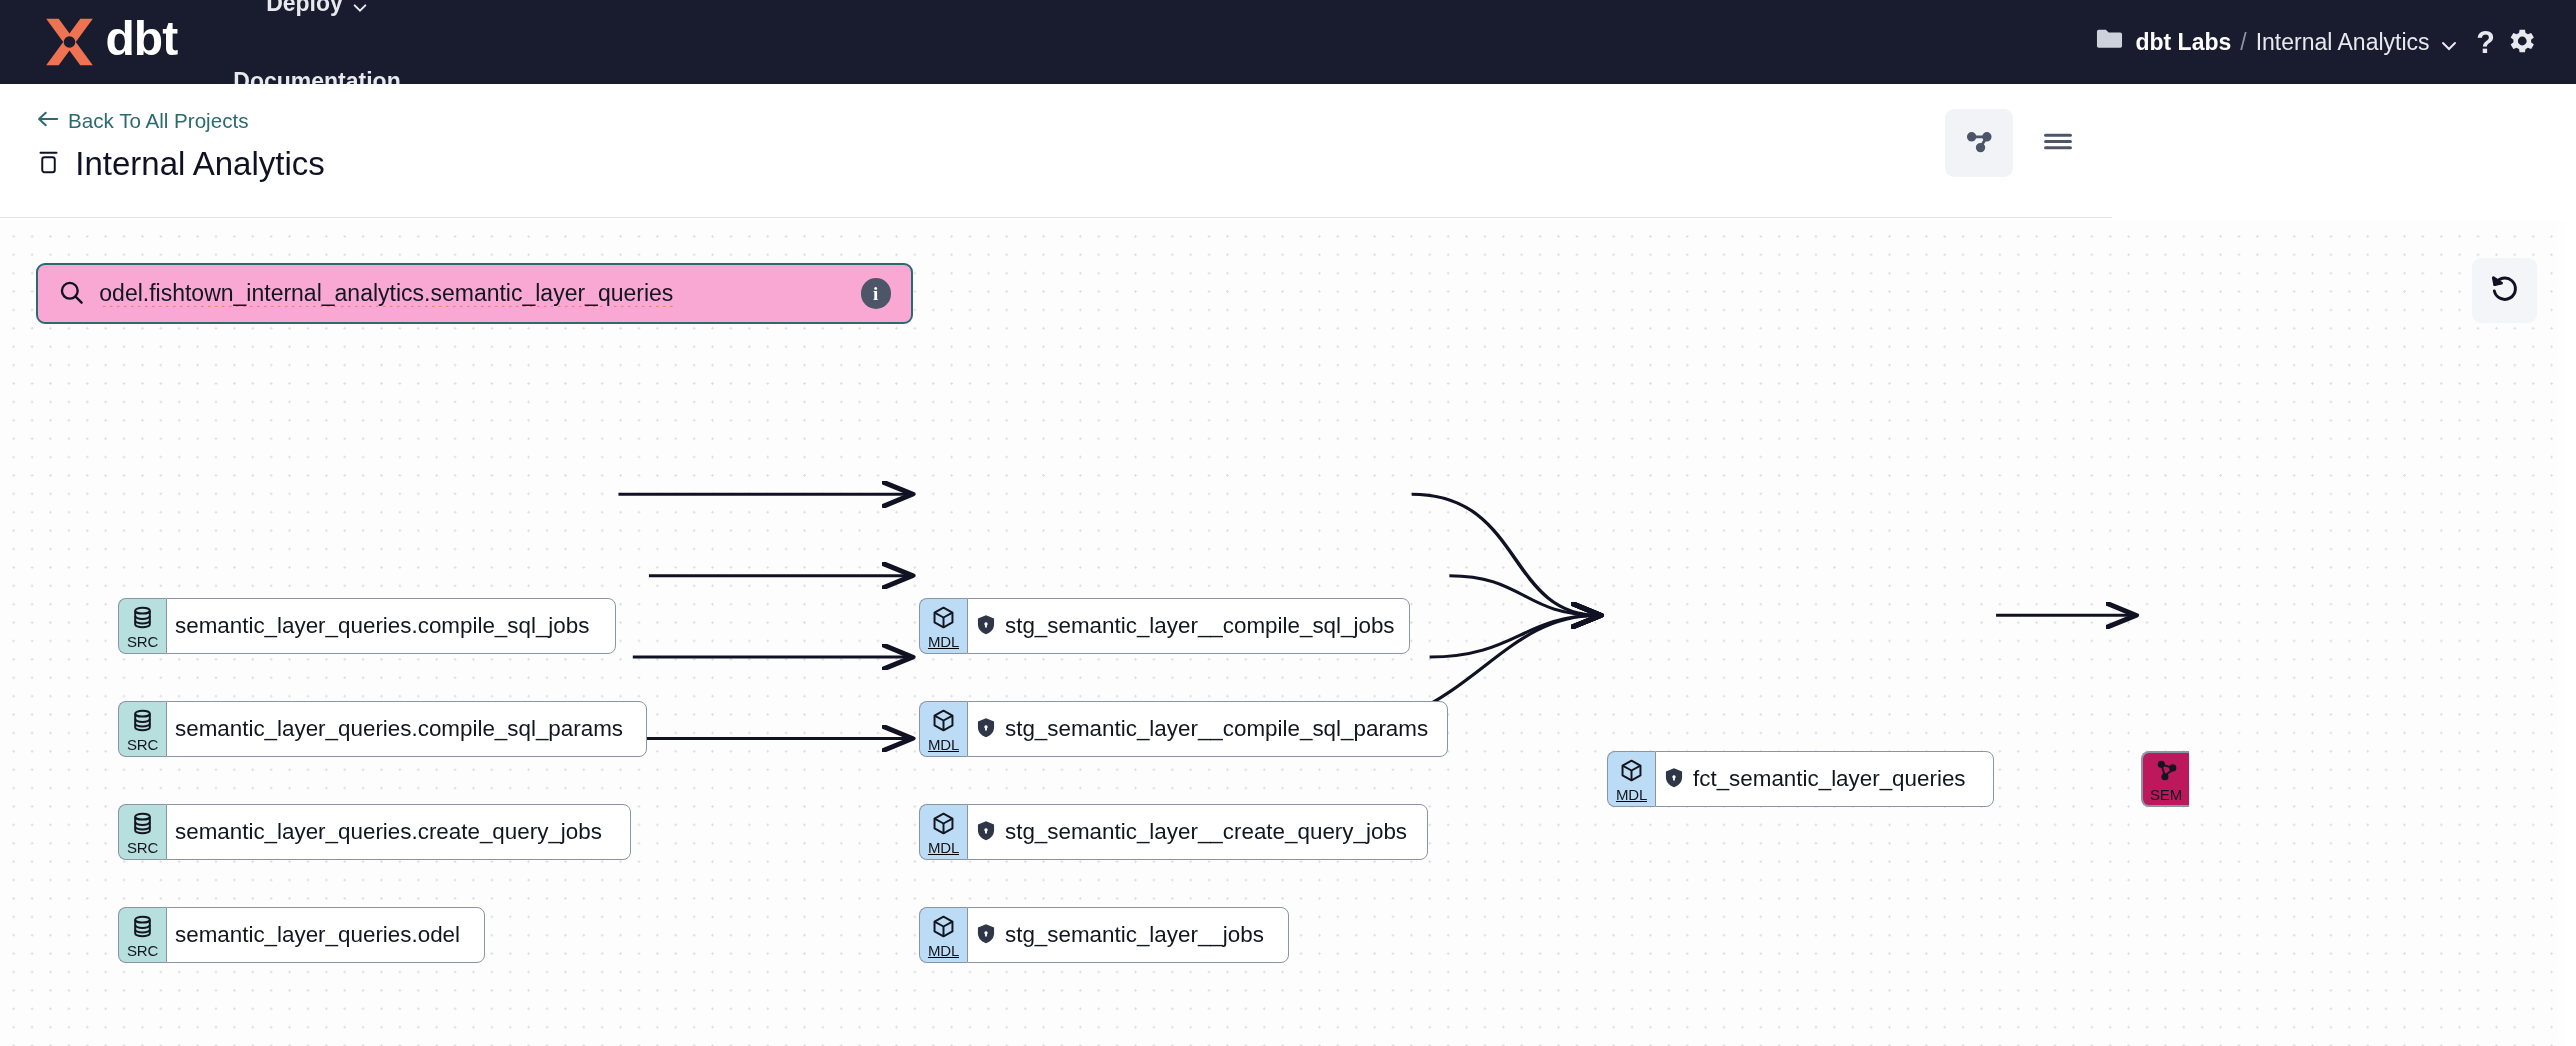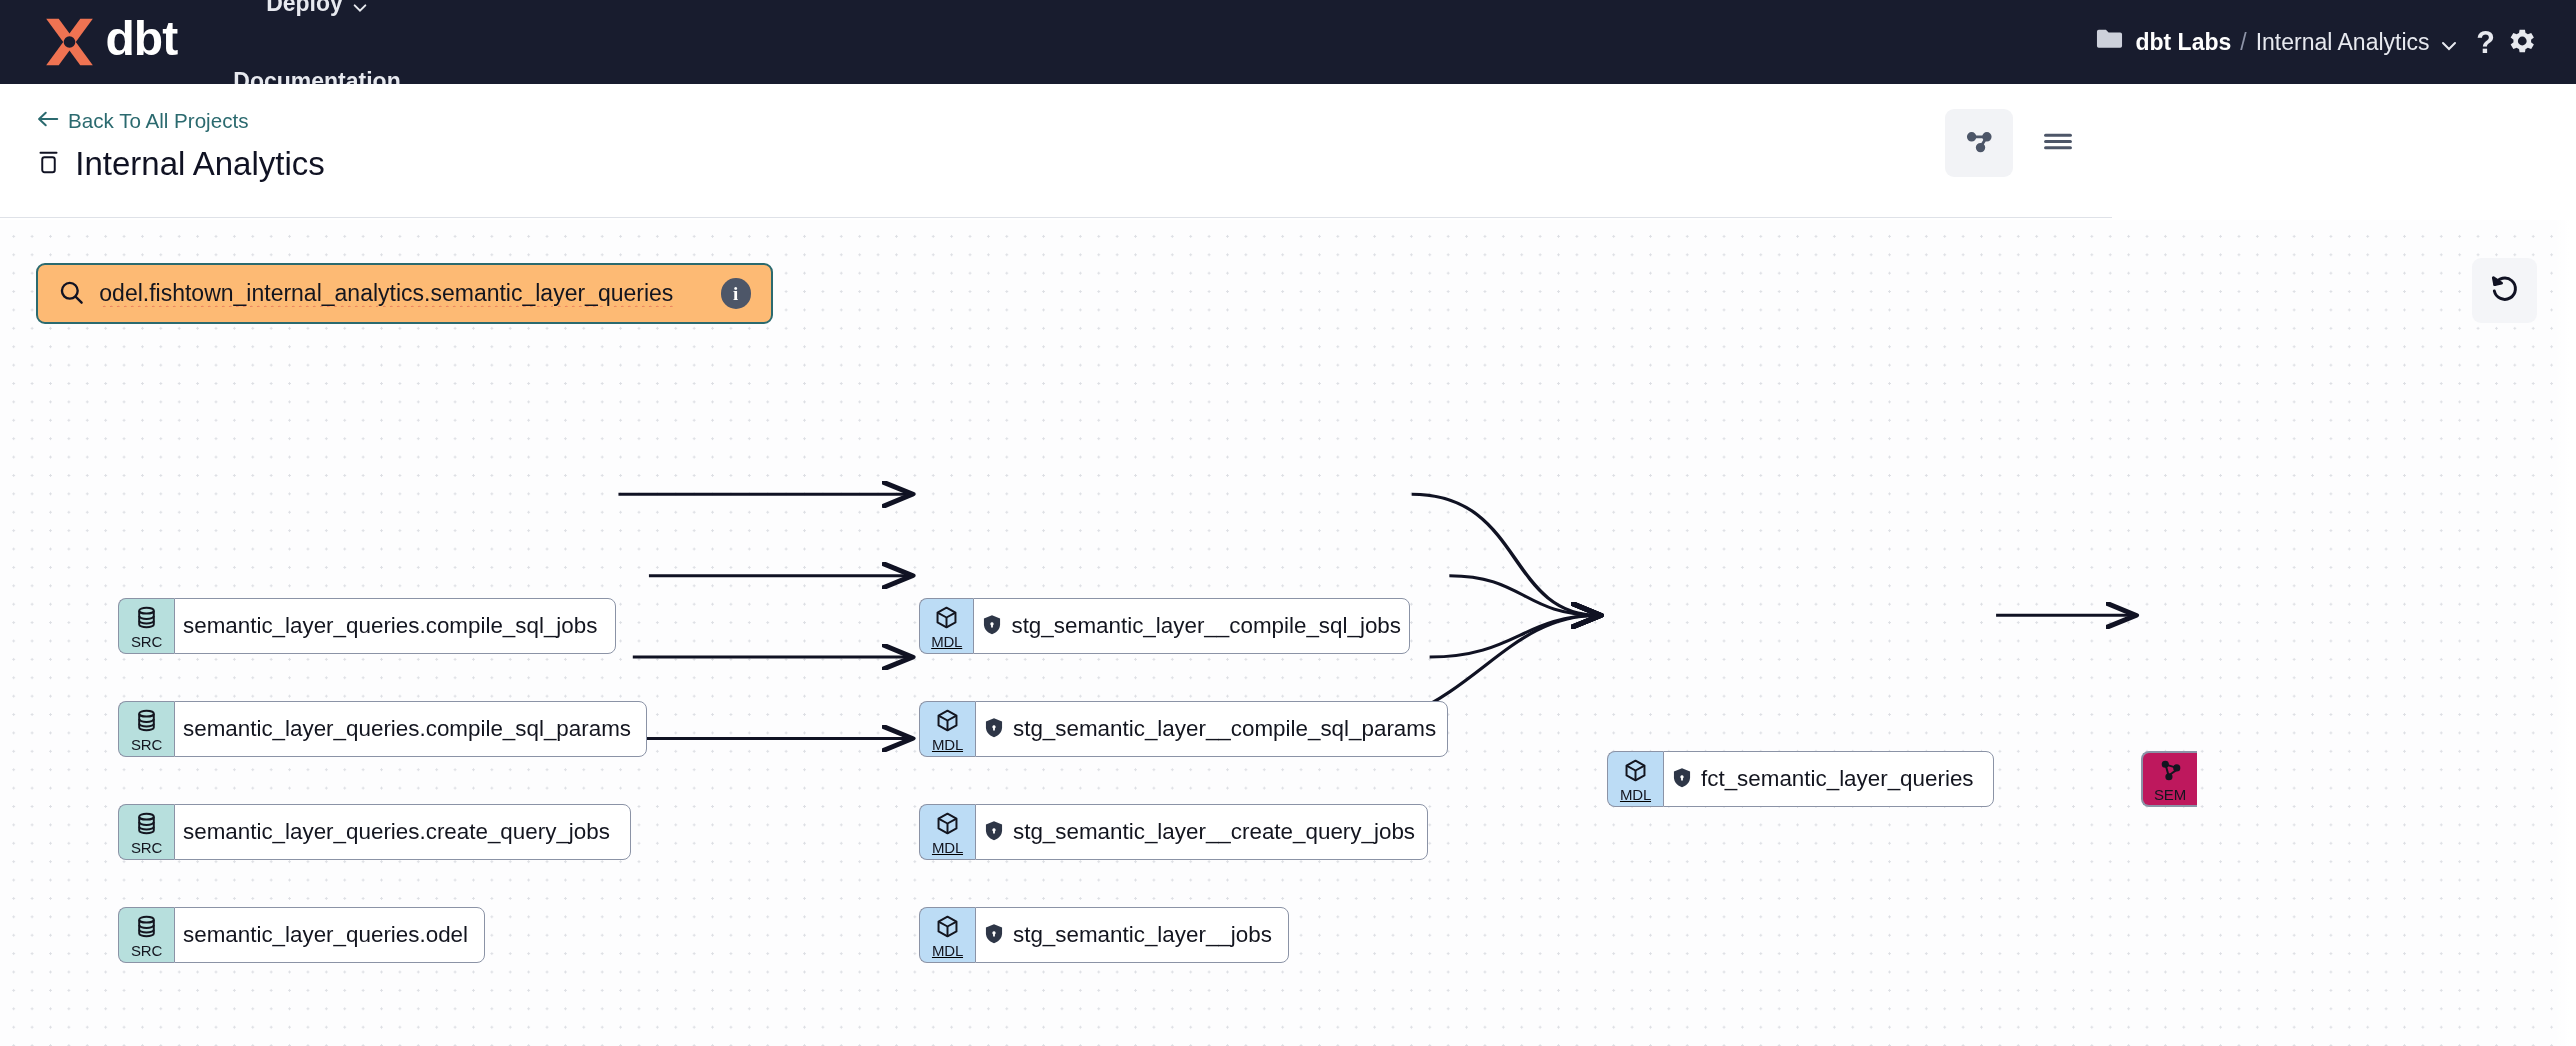--- a/index.html
+++ b/index.html
@@ -92,22 +92,22 @@
     overflow: hidden;
   }
   .canvas-fade-right{
     position:absolute; right:0; top:0; width: 23px; height: 827px;
     background: linear-gradient(to right, rgba(253,253,254,0), #ffffff 70%);
   }
 
   
   .searchbox {
     position: absolute; left: 36px; top: 263px;
-    width: 737px; height: 61px;
-    background: #fdba74;
+    width: 877px; height: 61px;
+    background: #f9a8d4;
     border: 2.2px solid #2b6a6f; border-radius: 9px;
     display: flex; align-items: center; padding: 16px 20px;
     z-index: 5;
   }
   .search-icon { flex: 0 0 auto; margin-right: 14.3px; }
   .search-value {
     flex: 1 1 auto; font-size: 23px; color: #13151f;
     white-space: nowrap; overflow: hidden;
     text-decoration: underline;
     text-decoration-style: wavy;
@@ -135,21 +135,21 @@
 
   .node {
     position: absolute;
     height: 56px;
     display: flex; align-items: stretch;
     border-radius: 8px;
     cursor: pointer;
     z-index: 3;
   }
   .node .badge {
-    width: 56px;
+    width: 48px;
     border: 1.4px solid #8b93a6;
     border-right: none;
     border-radius: 8px 0 0 8px;
     display: flex; flex-direction: column;
     align-items: center; justify-content: center;
     gap: 0px; padding-top: 2.7px;
   }
   .node .badge .btxt {
     font-size: 15px; color: #13151f; font-weight: 400;
     line-height: 1; margin-top: 0.9px; letter-spacing: -0.2px;

